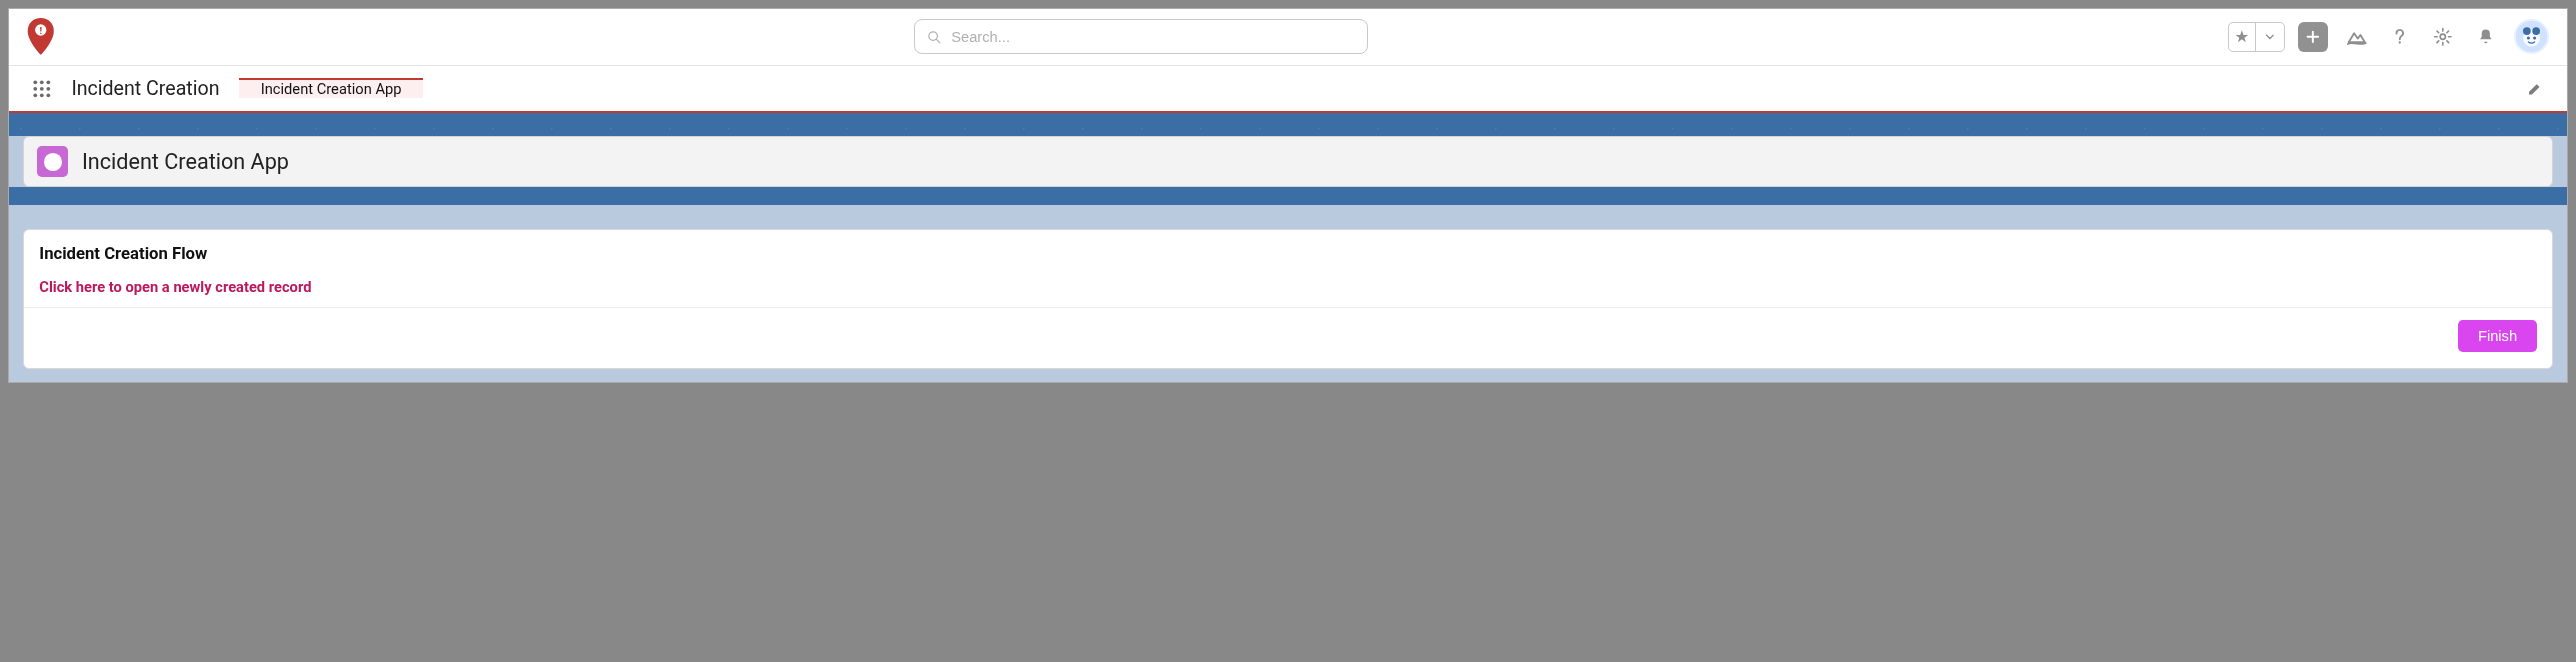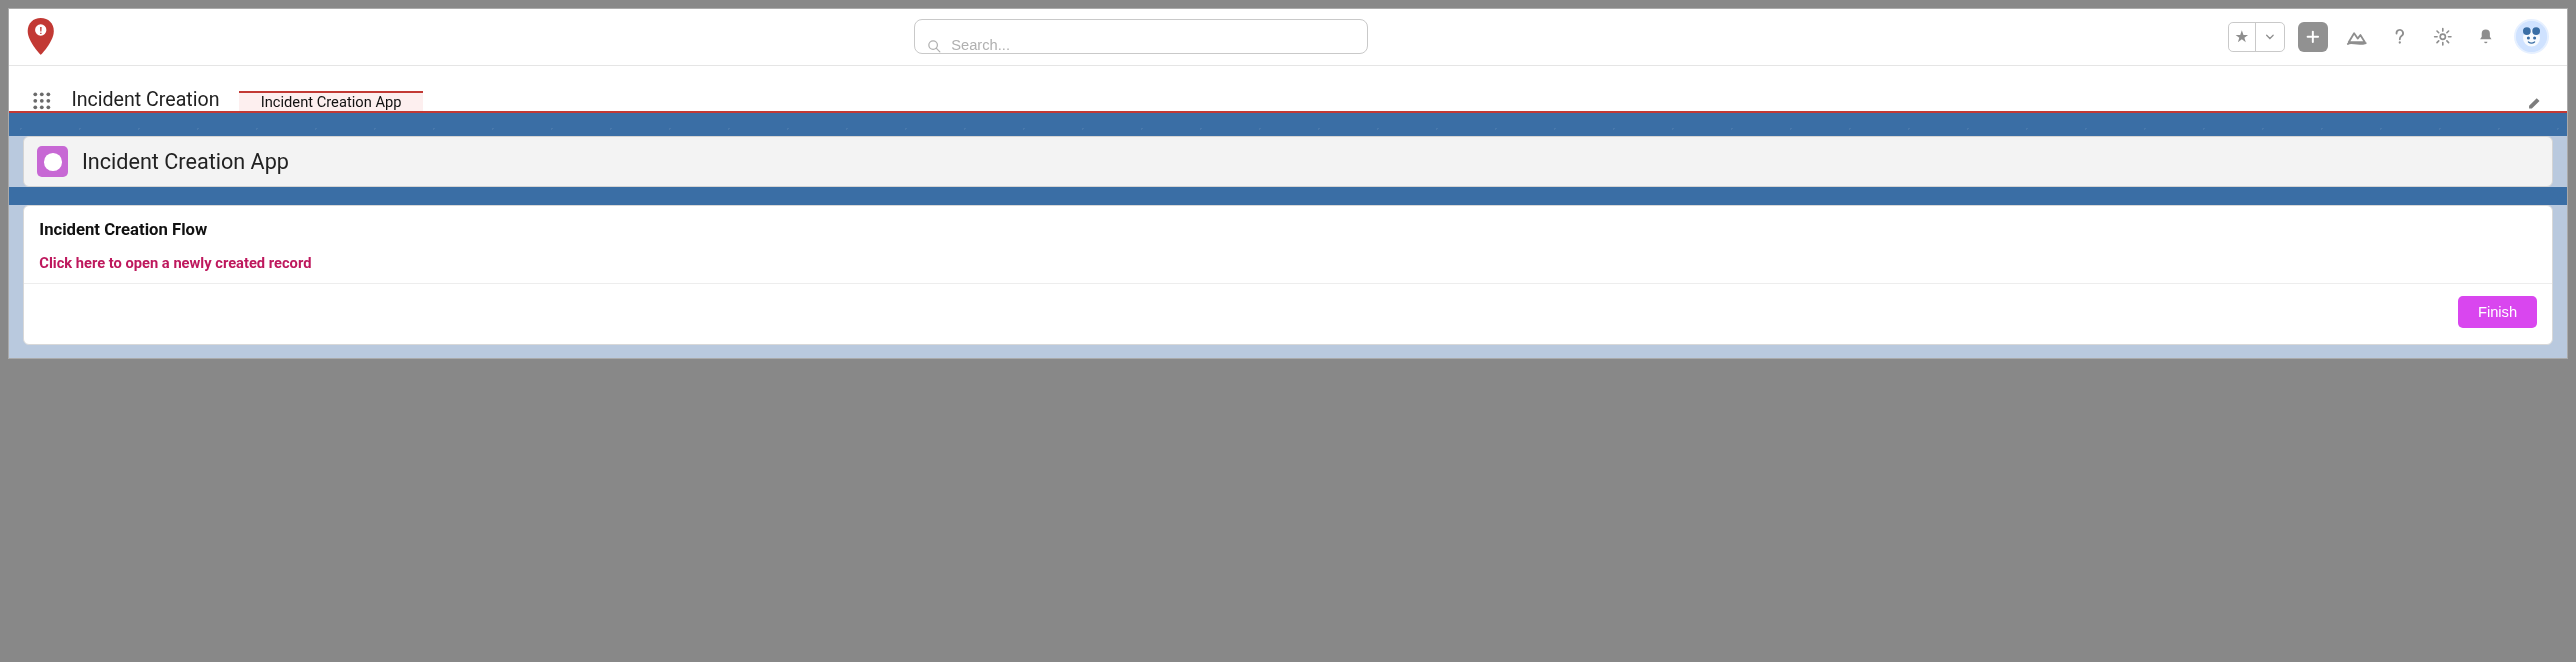--- a/index.html
+++ b/index.html
@@ -31,21 +31,21 @@
     flex-shrink: 0;
   }
   .logo svg { display:block; }
   .header-spacer-left { flex: 1 1 auto; }
   .search-box {
     flex: 0 0 454px;
     height: 35px;
     border: 1px solid #c9c9c9;
     border-radius: 8px;
     display: flex;
-    align-items: flex-end;
+    align-items: center;
     padding: 0 11.8px;
     color: #999;
     font-size: 14.7px;
   }
   .search-box svg { margin-right: 9.8px; flex-shrink:0; }
   .search-box input {
     border: none; outline: none; width: 100%; font-size: 14.7px; color:#333;
   }
   .search-box input::placeholder { color: #b0b0b0; }
   .header-spacer-right { flex: 1 1 auto; }
@@ -70,21 +70,21 @@
   .avatar {
     width:35px; height:35px; border-radius:50%; background:#cfe2ff;
     display:flex; align-items:center; justify-content:center; overflow:hidden;
     border:2px solid #e6f0ff;
   }
   
   .nav-bar {
     background:#fff;
     height:47px;
     display:flex;
-    align-items:flex-end;
+    align-items:center;
     border-bottom:2.9px solid #c23934;
     padding:0 13.7px 0 13.7px;
     position:relative;
   }
   .app-launcher {
     width:39px; display:flex; align-items:center; justify-content:center;
     cursor:pointer;
   }
   .app-name {
     display:flex; align-items:center;
@@ -143,20 +143,21 @@
     background: #3a6ea5;
     background-image:
       radial-gradient(circle at 30% 50%, rgba(255,255,255,0.06) 1px, transparent 1px);
     background-size: 69px 39px;
     margin:0;
   }
   .content-area {
     padding:0 13.7px 13.7px 13.7px;
     background:#b9c9de;
     flex:1;
+    margin-top:24px;
   }
   .card {
     background:#fff;
     border:1px solid #d8d8d8;
     border-radius:5.9px;
     overflow:hidden;
   }
   .card-top {
     padding:13.7px 15.7px 11.8px 15.7px;
   }

